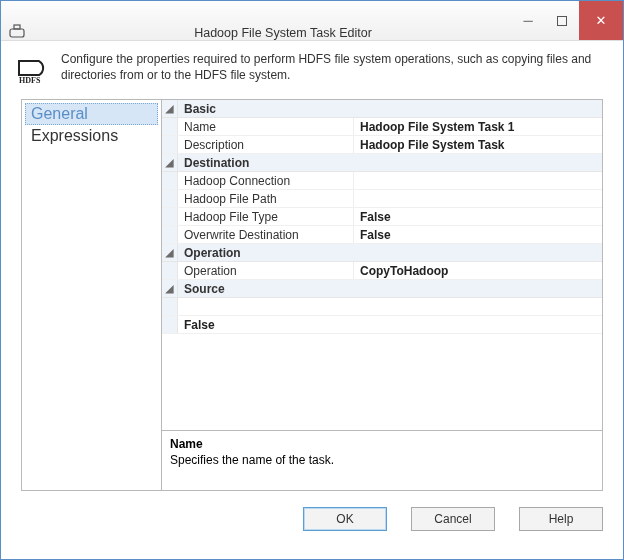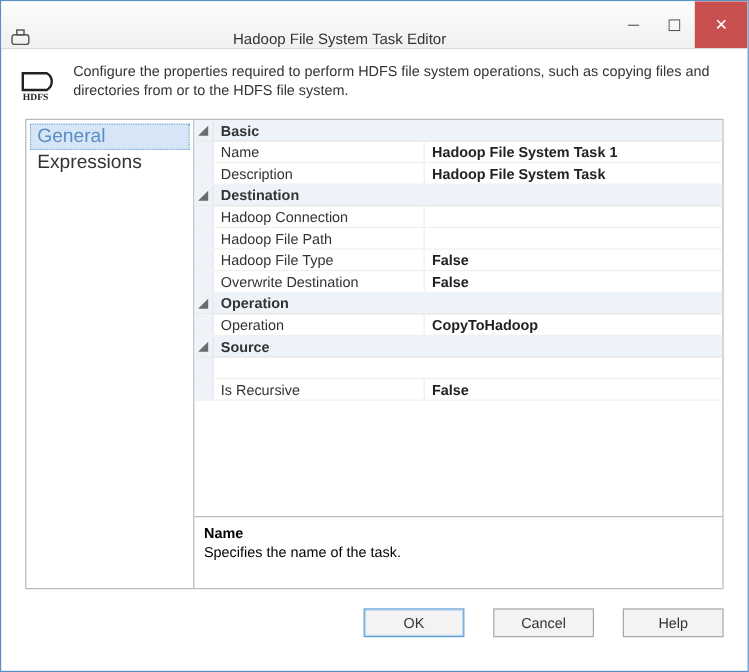--- a/index.html
+++ b/index.html
@@ -259,21 +259,20 @@
           <div class="cat-row">
             <div class="exp-col">◢</div>
             <div class="prop-name">Source</div>
           </div>
           <div class="prop-row">
             <div class="exp-col"></div>
             <div class="prop-val"></div>
           </div>
           <div class="prop-row">
             <div class="exp-col"></div>
-            <div class="prop-name">Is Recursive</div>
             <div class="prop-val">False</div>
           </div>
         </div>
       <div class="desc-pane">
         <div class="dn">Name</div>
         <div>Specifies the name of the task.</div>
       </div>
     </div>
   </div>
 </div>

